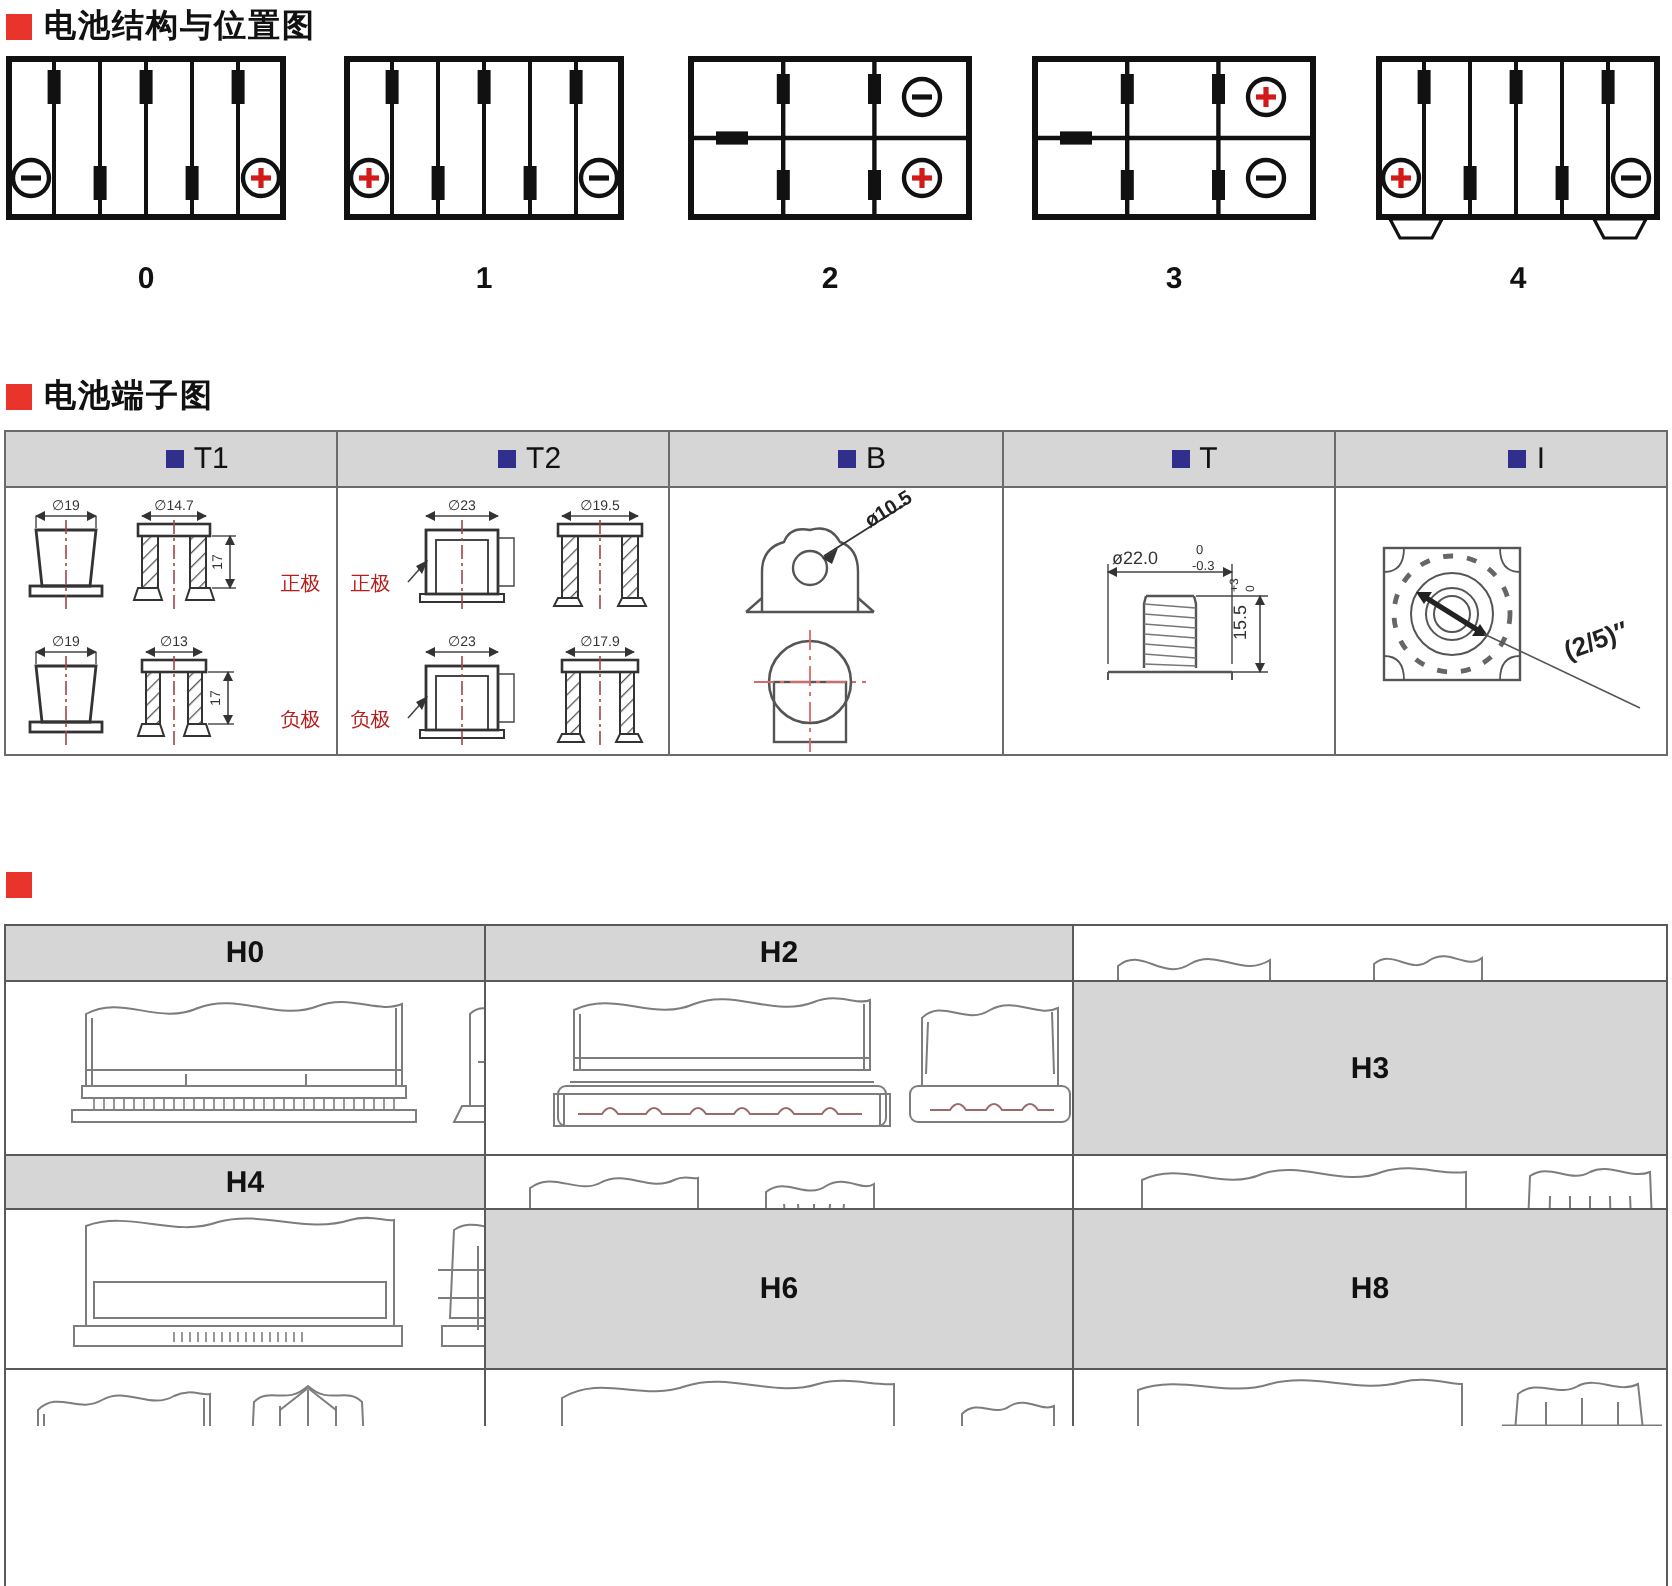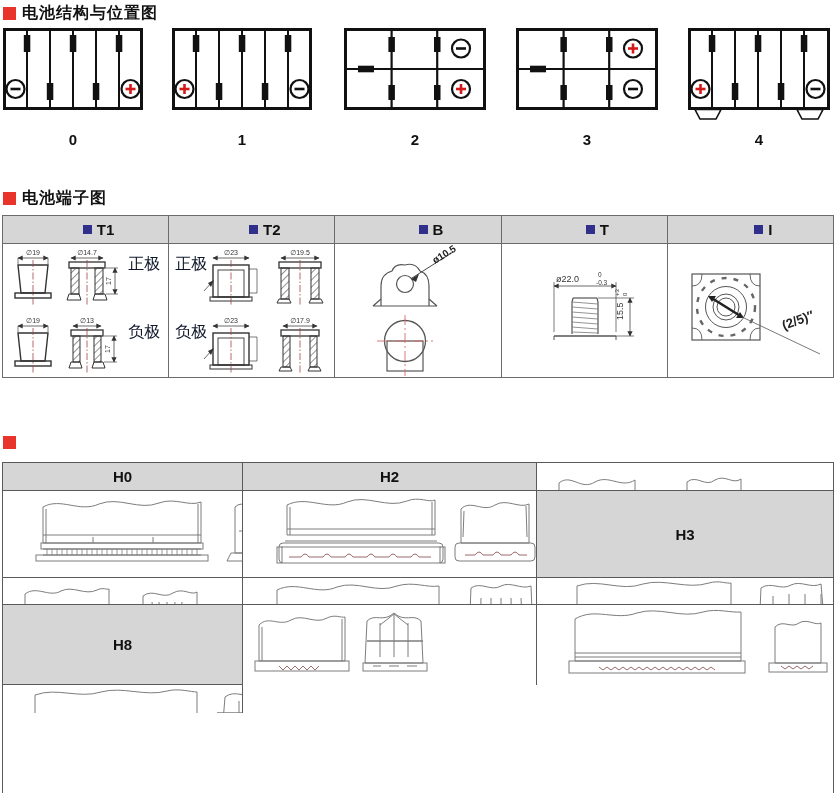--- a/index.html
+++ b/index.html
@@ -15,25 +15,25 @@
   .fig svg{display:block;margin:0 auto;}
   .fig-label{display:block;margin-top:8px;font-weight:bold;font-size:15px;}
 
   
   .tbl{position:absolute;left:2px;top:215px;width:832px;height:163px;
        border:1px solid #6b6b6b;box-sizing:border-box;display:flex;background:#fff;}
   .tcol{flex:1 1 0;border-right:1px solid #6b6b6b;display:flex;flex-direction:column;min-width:0;}
   .tcol:last-child{border-right:none;}
   .thead{height:27px;flex:0 0 27px;background:#d6d6d6;border-bottom:1px solid #6b6b6b;
          display:flex;align-items:center;justify-content:center;gap:5px;
-         font-weight:bold;font-size:15px;padding-left:26px;}
+         font-weight:normal;font-size:15px;padding-left:26px;}
   .navy-sq{width:9px;height:9px;background:#312f8c;flex:0 0 auto;}
   .tbody{position:relative;flex:1 1 auto;background:#fff;}
   .trow{position:absolute;left:0;width:100%;height:68px;}
-  .pole{position:absolute;font-size:16px;color:#0f172a;}
+  .pole{position:absolute;font-size:10px;color:#b91c1c;margin-top:31px;}
   .abs{position:absolute;}
 
   
   .hgrid{position:absolute;left:2px;top:462px;width:832px;height:383px;
          border:1px solid #5a5a5a;box-sizing:border-box;display:grid;
          grid-template-columns:240px 294px 296px;
          grid-template-rows:28px 87px 27px 80px 28px 79px;background:#fff;}
   .hcell{border-right:1px solid #5a5a5a;border-bottom:1px solid #5a5a5a;overflow:hidden;position:relative;}
   .hcell:nth-child(3n){border-right:none;text-align:right;}
   .hcell.lastrow{border-bottom:none;}
@@ -473,20 +473,23 @@
           <path d="M221,20 L220,46 M283,15 L284,46"></path>
           <rect x="212" y="52" width="80" height="18" rx="4"></rect>
           <path d="M222,64 L232,64 Q236,58 240,64 L250,64 Q254,58 258,64 L268,64 Q272,58 276,64 L284,64" stroke="#9b6b6b"></path>
         </g>
       </svg>
     </div>
 
     <div class="hcell hhead">
         <span>H3</span>
       </div>
+    <div class="hcell hhead">
+        <span>H4</span>
+      </div>
 
     <div class="hcell">
       <svg class="hart" width="239" height="79" viewBox="0 0 239 79">
         <g fill="none" stroke="#7d7d7d" stroke-width="1">
           <path d="M22,16 C34,7 46,20 58,13 C70,7 82,18 94,12 C100,9 104,12 106,11 L106,54 L22,54 Z"></path>
           <rect x="18" y="54" width="92" height="14"></rect>
           <path d="M26,64 L36,64 L40,58 L50,58 L54,64 L62,64 L66,58 L76,58 L80,64 L90,64 L94,58 L101,58" stroke="#9b6b6b"></path>
           <path d="M140,18 C150,10 160,22 170,15 C180,9 188,18 194,14 L194,62 L140,62 Z"></path>
           <line x1="149" y1="24" x2="152" y2="52"></line>
             <line x1="156" y1="24" x2="158" y2="52"></line>
@@ -546,20 +549,23 @@
           <path d="M224,10 C234,3 244,13 254,7 C264,2 274,11 284,6 L288,54 L222,54 Z"></path>
           <line x1="216" y1="30" x2="294" y2="30"></line>
             <line x1="216" y1="44" x2="294" y2="44"></line>
           <path d="M236,18 L236,60 M252,16 L252,60 M268,16 L268,60 M284,16 L284,60"></path>
           <rect x="218" y="58" width="74" height="10"></rect>
         </g>
       </svg>
     </div>
 
     <div class="hcell hhead">
+        <span>H6</span>
+      </div>
+    <div class="hcell hhead">
         <span>H8</span>
       </div>
 
     <div class="hcell lastrow">
       <svg class="hart" width="239" height="78" viewBox="0 0 239 78">
         <g fill="none" stroke="#7d7d7d" stroke-width="1">
           <path d="M16,20 C26,10 36,22 48,15 C60,8 72,20 84,13 C92,9 98,13 102,12 L102,56 L16,56 Z"></path>
           <line x1="19" y1="22" x2="19" y2="56"></line>
             <line x1="99" y1="14" x2="99" y2="56"></line>
           <rect x="12" y="56" width="94" height="10"></rect>

